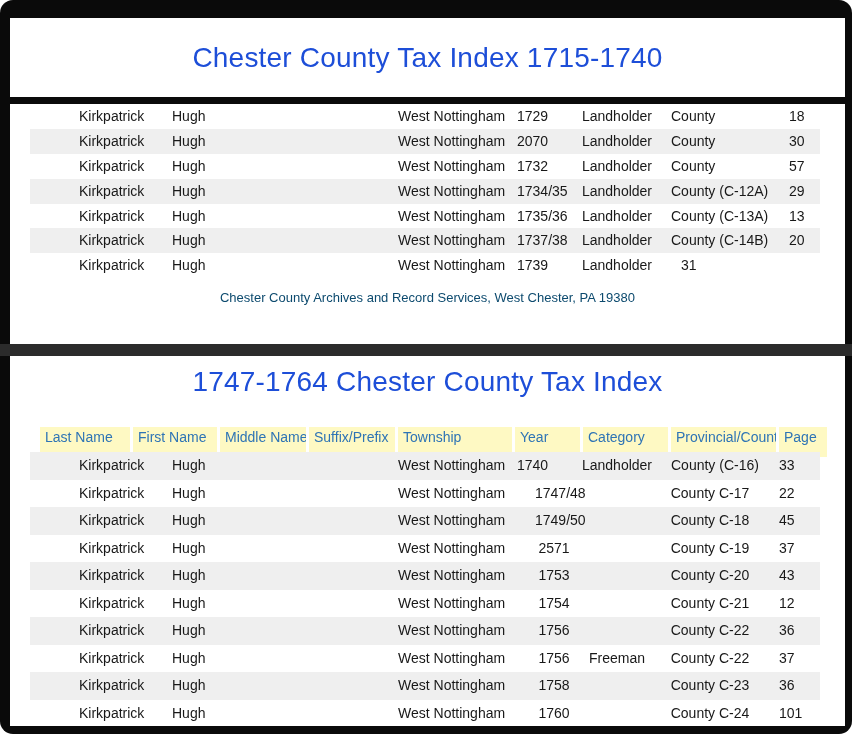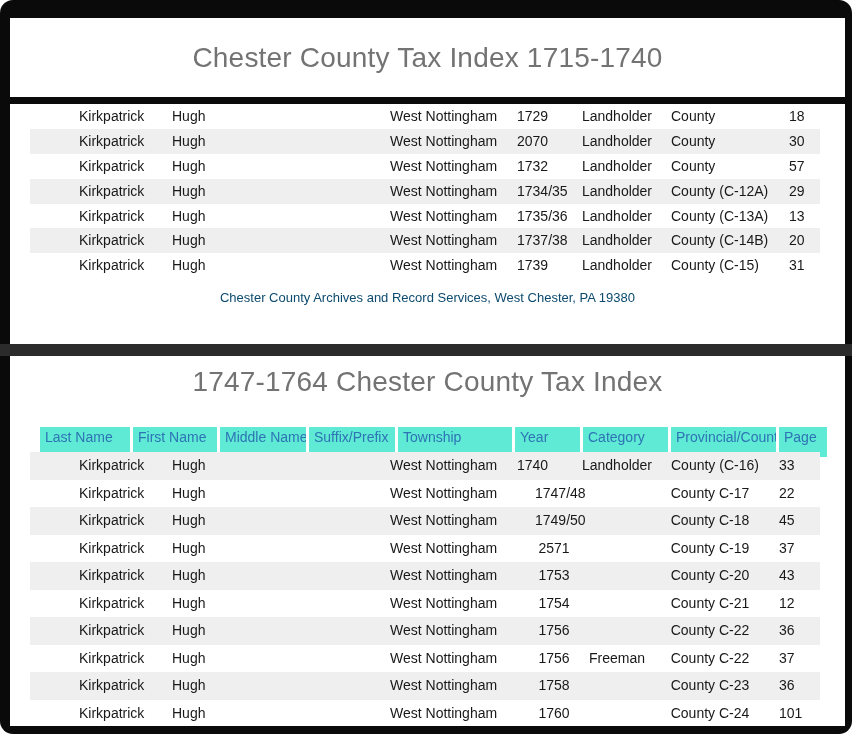--- a/index.html
+++ b/index.html
@@ -13,56 +13,56 @@
     color:#181818;
   }
   .panel{position:absolute;left:10px;width:835px;background:#ffffff;}
   .panel-title1{top:18px;height:79px;display:flex;align-items:center;justify-content:center;}
   .panel-table1{top:104px;height:240px;}
   .panel-section2{top:356px;height:370px;overflow:hidden;}
   .separator{position:absolute;left:0;top:344px;width:852px;height:12px;background:#2b2b2b;}
   h1.doc-title{
     margin:0;
     font-size:28px;font-weight:400;
-    color:#737373;
+    color:#1d4ed8;
     text-align:center;
     letter-spacing:0.2px;
   }
   .panel-section2 h1.doc-title{margin-top:10px;}
   
   .t-rows{margin-left:20px;width:790px;}
   .t-row{
     display:grid;
     grid-template-columns:93px 87px 89px 89px 117px 68px 88px 108px 51px;
     width:790px;
     font-size:14px;
   }
   .table1 .t-row{height:24.9px;line-height:24.9px;}
   .table2 .t-row{height:27.5px;line-height:27.5px;}
   .table1 .t-row:nth-child(even){background:#efefef;}
   .table2 .t-row:nth-child(odd){background:#efefef;}
   .cell{white-space:nowrap;}
   .c-last,.c-first{padding-left:4px;margin-left:45px;}
-  .c-township{padding-left:2px;}
+  .c-township{padding-left:2px;margin-left:8px;}
   .c-year{padding-left:12px;}
   .c-category{text-align:center;}
   .c-provincial{padding-left:10px;}
   .c-page{padding-left:20px;}
   .table2 .c-page{padding-left:10px;}
   .table2 .t-row:not(.first-row) .c-year{text-align:center;padding-left:30px;}
   .table2 .t-row:not(.first-row) .c-provincial{text-align:center;padding-left:0;padding-right:10px;}
   
   .h-row{
     position:absolute;left:30px;top:71px;
     display:grid;
     grid-template-columns:93px 87px 89px 89px 117px 68px 88px 108px 51px;
     width:790px;
   }
   .hcell{
-    background:#5eead4;
+    background:#fef9c3;
     color:#2e74b5;
     font-size:14px;
     height:30px;line-height:21px;
     margin-right:3px;
     padding-left:5px;
     white-space:nowrap;
     overflow:hidden;
   }
   .rows2{position:absolute;left:0;top:96px;}
   .rows1{position:absolute;left:0;top:0;}
@@ -151,21 +151,20 @@
           <div class="cell c-page">20</div>
         </div>
         <div class="t-row">
           <div class="cell c-last">Kirkpatrick</div>
           <div class="cell c-first">Hugh</div>
           <div class="cell c-middle"></div>
           <div class="cell c-suffix"></div>
           <div class="cell c-township">West Nottingham</div>
           <div class="cell c-year">1739</div>
           <div class="cell c-category">Landholder</div>
-          <div class="cell c-provincial">County (C-15)</div>
           <div class="cell c-page">31</div>
         </div>
       </div>
     <div class="footer">Chester County Archives and Record Services, West Chester, PA 19380</div>
   </section>
 
   <div class="separator"></div>
 
   <section class="panel panel-section2">
     <h1 class="doc-title">1747-1764 Chester County Tax Index</h1>

